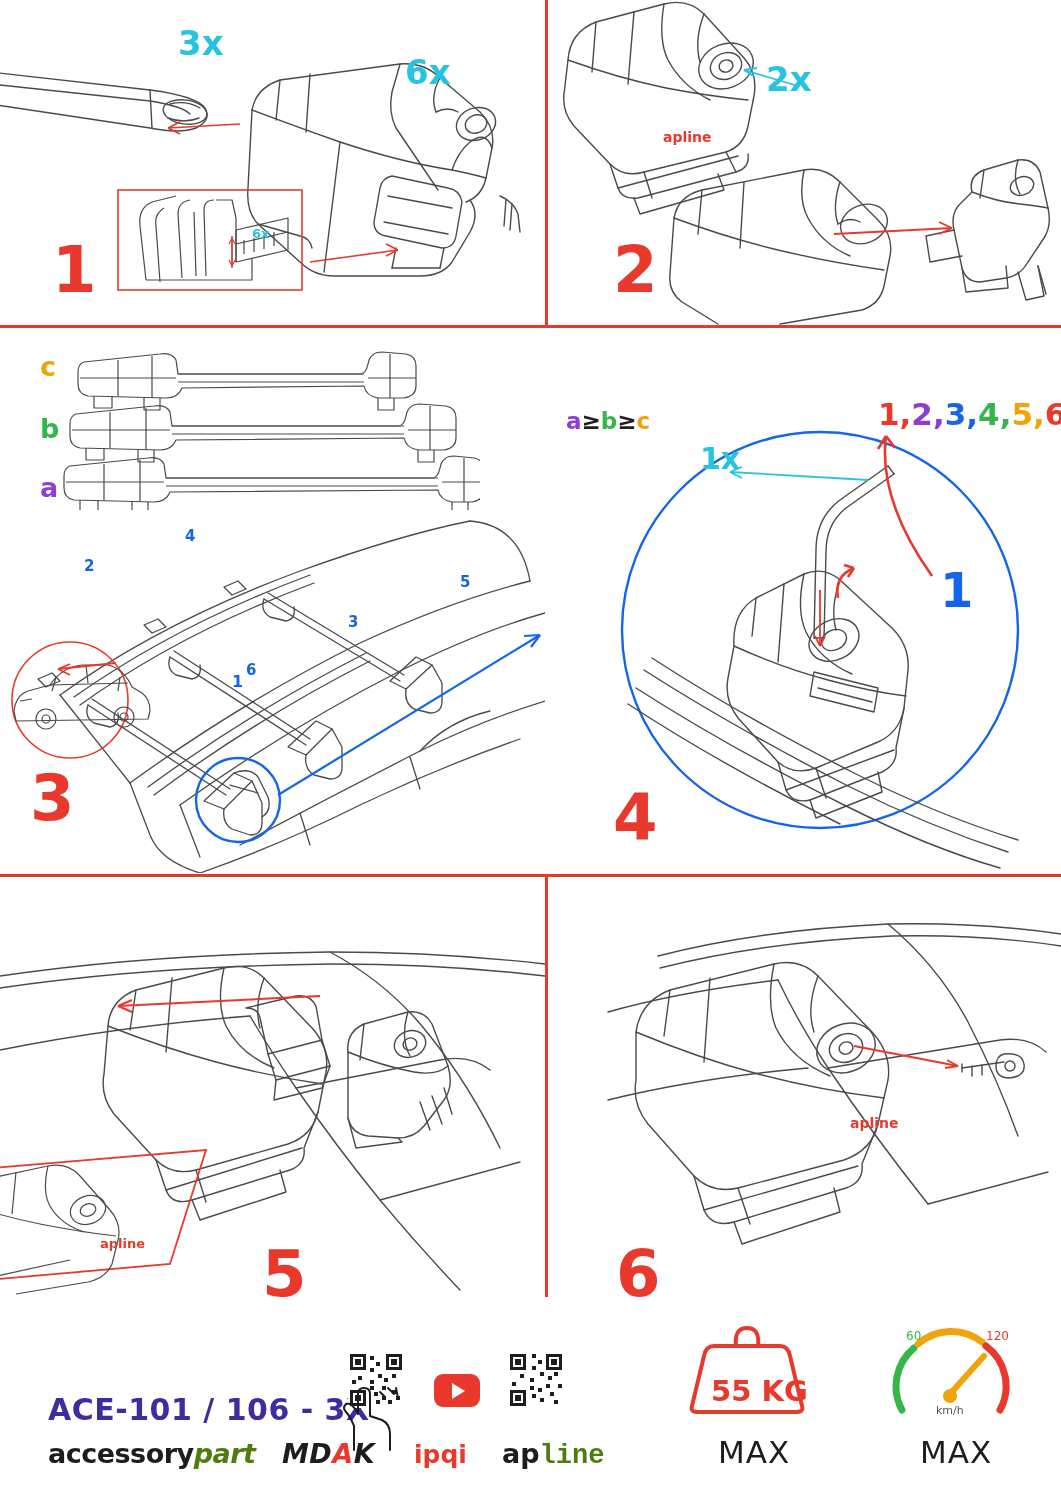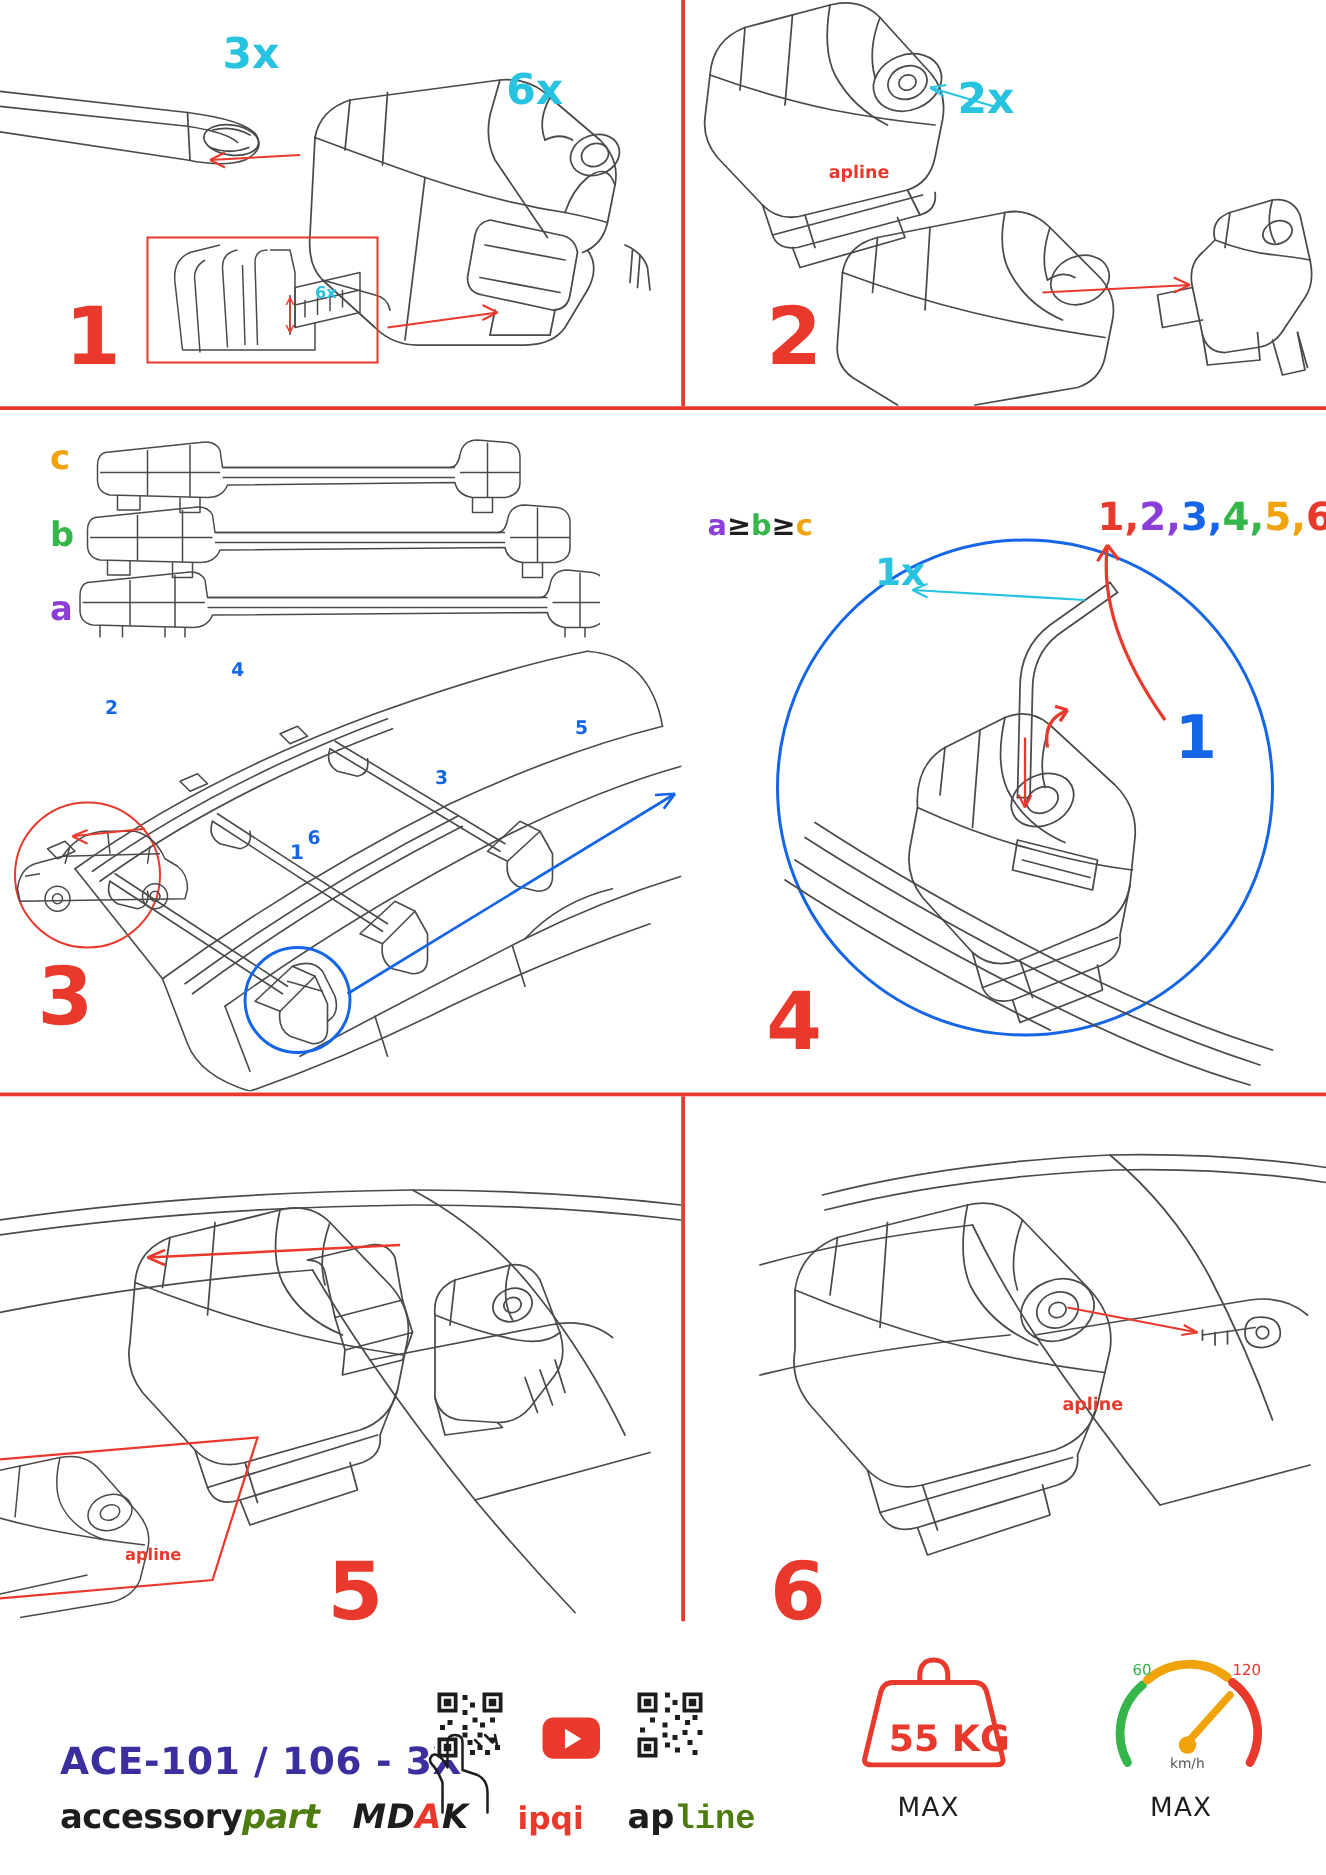--- a/index.html
+++ b/index.html
@@ -114,21 +114,21 @@
   .brand-apline {
     font-family: "DejaVu Sans", sans-serif;
     font-weight: bold;
     font-size: 27px;
     color: #1d1d1d;
   }
   .brand-apline span { color: #4d7c0f; font-family: Liberation Mono, monospace; }
   .maxlabel {
     position: absolute;
     font-family: "DejaVu Sans", sans-serif;
-    font-size: 21px;
+    font-size: 31px;
     color: #1d1d1d;
     letter-spacing: 1px;
   }
   .weightlabel {
     position: absolute;
     font-family: "DejaVu Sans", sans-serif;
     font-weight: bold;
     font-size: 29px;
     color: #e8392c;
   }

